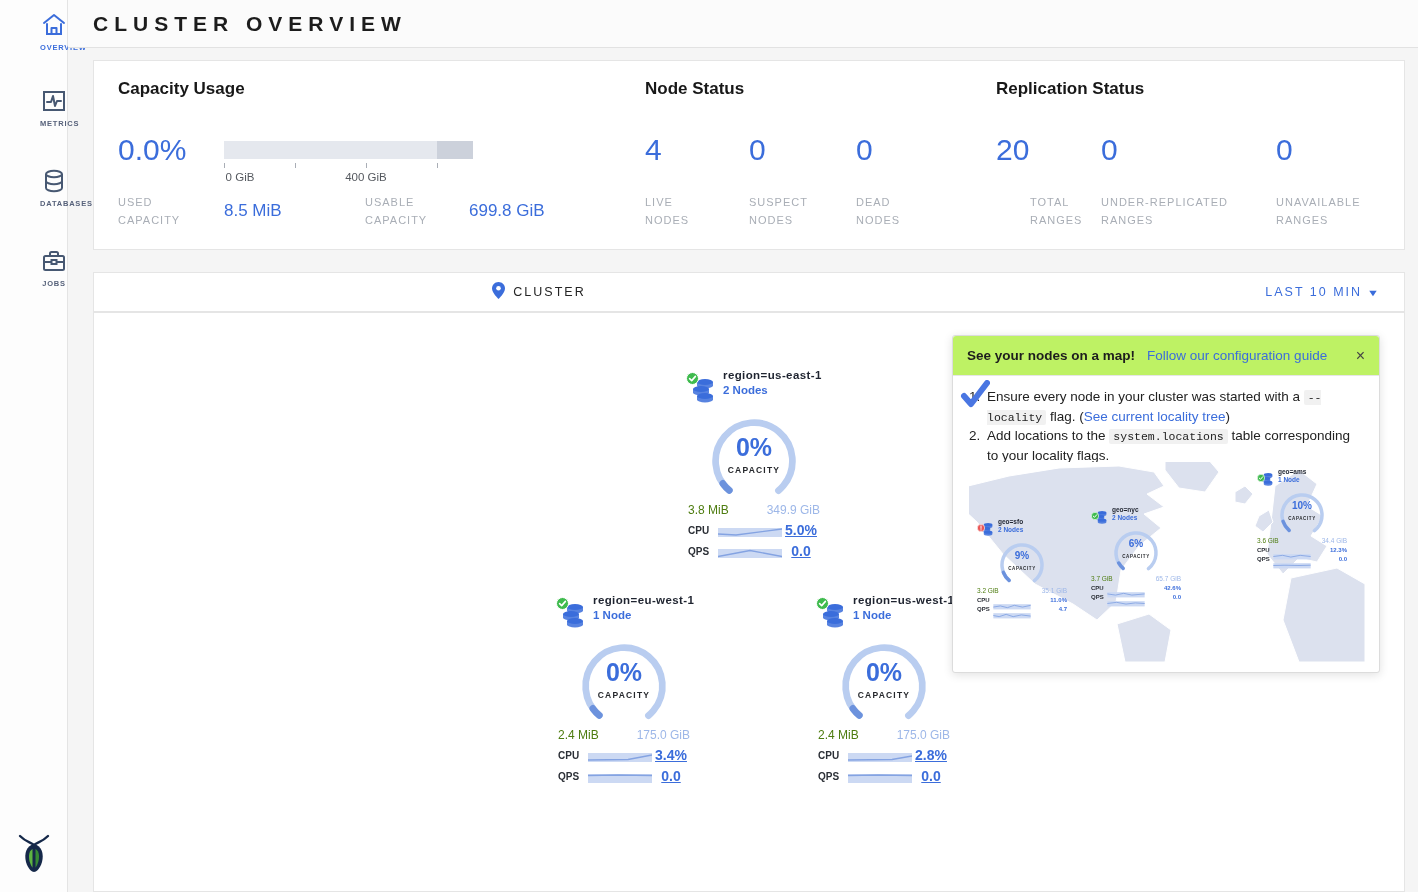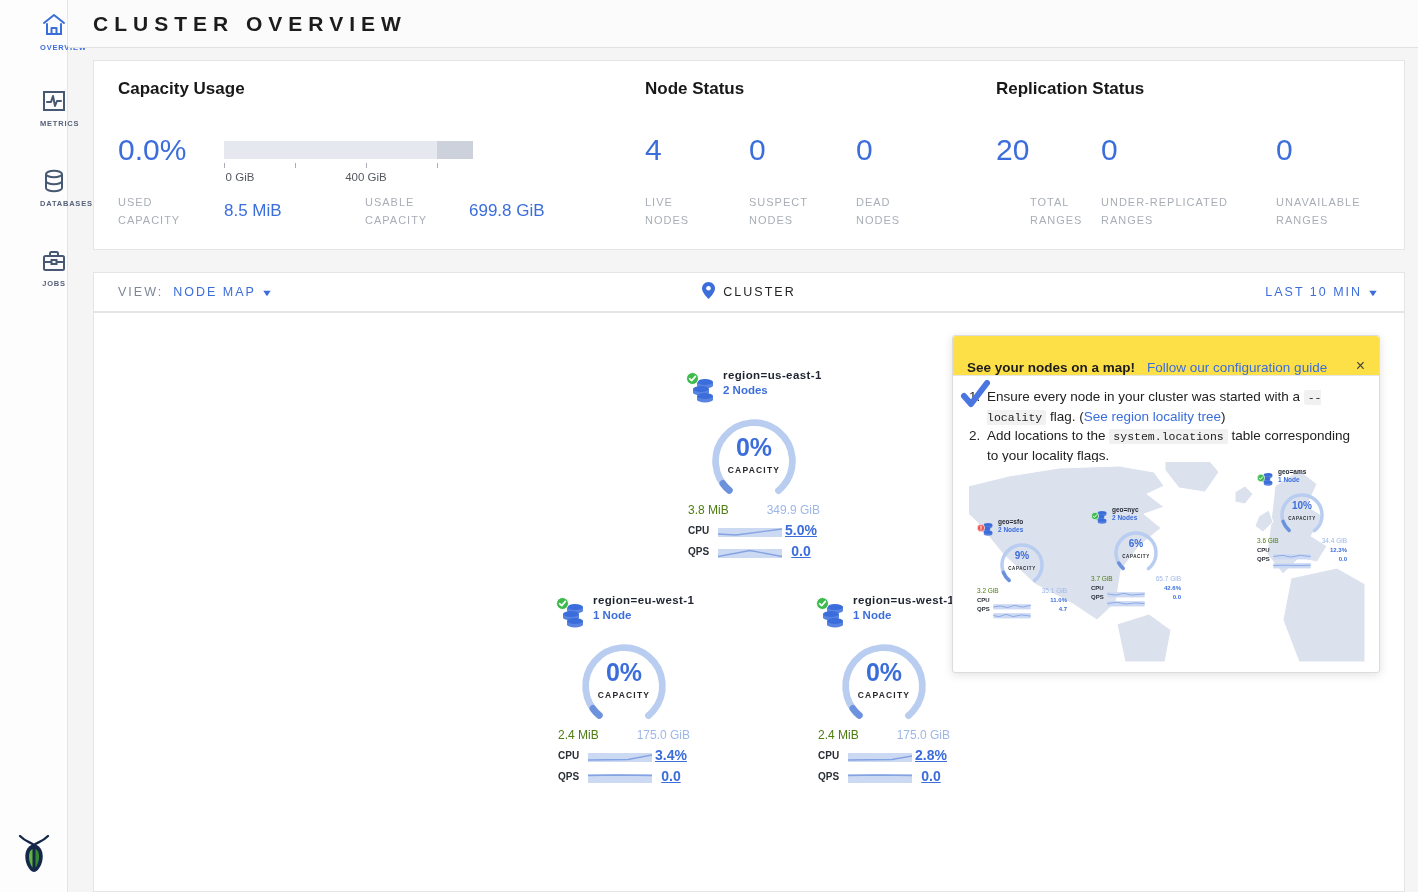--- a/index.html
+++ b/index.html
@@ -61,21 +61,21 @@
   .nc-values { display:flex; justify-content:space-between; margin-top:6px; padding:0 2px; font-size:12px; }
   .nc-used { color:#4d7c0f; }
   .nc-total { color:#9db7e8; }
   .nc-row { display:flex; align-items:center; margin-top:5px; padding:0 2px; }
   .nc-rowlabel { width:30px; font-size:10px; font-weight:bold; color:#2b2f36; }
   .nc-spark { width:64px; height:12px; }
   .nc-rowval { flex:1; text-align:center; font-size:14px; font-weight:bold; color:#3b6ddb;text-decoration:underline; }
 
   
   .popup { position:absolute; left:858px; top:22px; width:428px; height:338px; background:#fff; border:1px solid #dcdcdc; border-radius:3px; box-shadow:0 2px 10px rgba(0,0,0,.12); }
-  .popup-head { height:40px; background:#fde047; border-bottom:1px solid #e6e6e6; border-radius:3px 3px 0 0; display:flex; align-items:flex-end; padding:0 14px; font-size:13.5px; }
+  .popup-head { height:40px; background:#bef264; border-bottom:1px solid #e6e6e6; border-radius:3px 3px 0 0; display:flex; align-items:center; padding:0 14px; font-size:13.5px; }
   .popup-title { font-weight:bold; color:#1d1d1d; }
   .popup-link { color:#3b6ddb; margin-left:12px; cursor:pointer; }
   .popup-close { margin-left:auto; color:#444; font-size:16px; cursor:pointer; }
   .popup-body { position:relative; padding:11px 14px 0 14px; font-size:13.5px; line-height:1.45; color:#222; }
   .popup-body ol { list-style:none; padding-left:20px; }
   .step-num { display:inline-block; margin-left:-18px; width:18px; }
   .code-chip { font-family:"Liberation Mono", monospace; font-size:11.5px; background:#f1f1f1; padding:1px 4px; border-radius:2px; color:#222; }
   .inline-link { color:#3b6ddb; cursor:pointer; }
   .big-check { position:absolute; left:7px; top:4px; width:30px; height:30px; z-index:2; }
 
@@ -189,24 +189,20 @@
       <div class="sec-title" style="left:902px;">Replication Status</div>
       <div class="big-num" style="left:902px;">20</div>
       <div class="stat-label" style="left:936px;"><span>TOTAL</span><br><span>RANGES</span></div>
       <div class="big-num" style="left:1007px;">0</div>
       <div class="stat-label" style="left:1007px;"><span>UNDER-REPLICATED</span><br><span>RANGES</span></div>
       <div class="big-num" style="left:1182px;">0</div>
       <div class="stat-label" style="left:1182px;"><span>UNAVAILABLE</span><br><span>RANGES</span></div>
     </div>
 
     <div class="panel viewbar">
-      <div class="vb-left">
-        <span class="vb-gray">VIEW:</span>
-        <span class="vb-blue"><span>NODE MAP</span><span class="caret">▼</span></span>
-      </div>
       <div class="vb-center">
         <span><svg width="13" height="17" viewBox="0 0 13 17">
               <path d="M6.5 0 C2.9 0 0 2.9 0 6.5 C0 11 6.5 17 6.5 17 C6.5 17 13 11 13 6.5 C13 2.9 10.1 0 6.5 0 Z" fill="#3b6ddb"></path>
               <circle cx="6.5" cy="6.2" r="2.3" fill="#fff"></circle>
             </svg></span>
         <span class="vb-dark">CLUSTER</span>
       </div>
       <div class="vb-right">
         <span class="vb-blue"><span>LAST 10 MIN</span><span class="caret">▼</span></span>
       </div>
@@ -378,21 +374,21 @@
           <span class="popup-title">See your nodes on a map!</span>
           <span class="popup-link">Follow our configuration guide</span>
           <span class="popup-close">×</span>
         </div>
         <div class="popup-body">
           <span class="big-check"><svg width="30" height="30" viewBox="0 0 30 30">
                 <path d="M4 16 L11 24 L27 3" fill="none" stroke="#4a76e2" stroke-width="6" stroke-linecap="round" stroke-linejoin="round"></path>
               </svg></span>
           <ol>
             <li>
-              <span class="step-num">1.</span><span>Ensure every node in your cluster was started with a </span><span class="code-chip">--locality</span><span> flag. (</span><span class="inline-link">See region locality tree</span><span>)</span>
+              <span class="step-num">1.</span><span>Ensure every node in your cluster was started with a </span><span class="code-chip">--locality</span><span> flag. (</span><span class="inline-link">See current locality tree</span><span>)</span>
             </li>
             <li>
               <span class="step-num">2.</span><span>Add locations to the </span><span class="code-chip">system.locations</span><span> table corresponding to your locality flags.</span>
             </li>
           </ol>
         </div>
 
         <div class="minimap">
           <svg class="land" width="396" height="200" viewBox="0 0 396 200">
             <g fill="#dce1ee" stroke="#ffffff" stroke-width="1">

